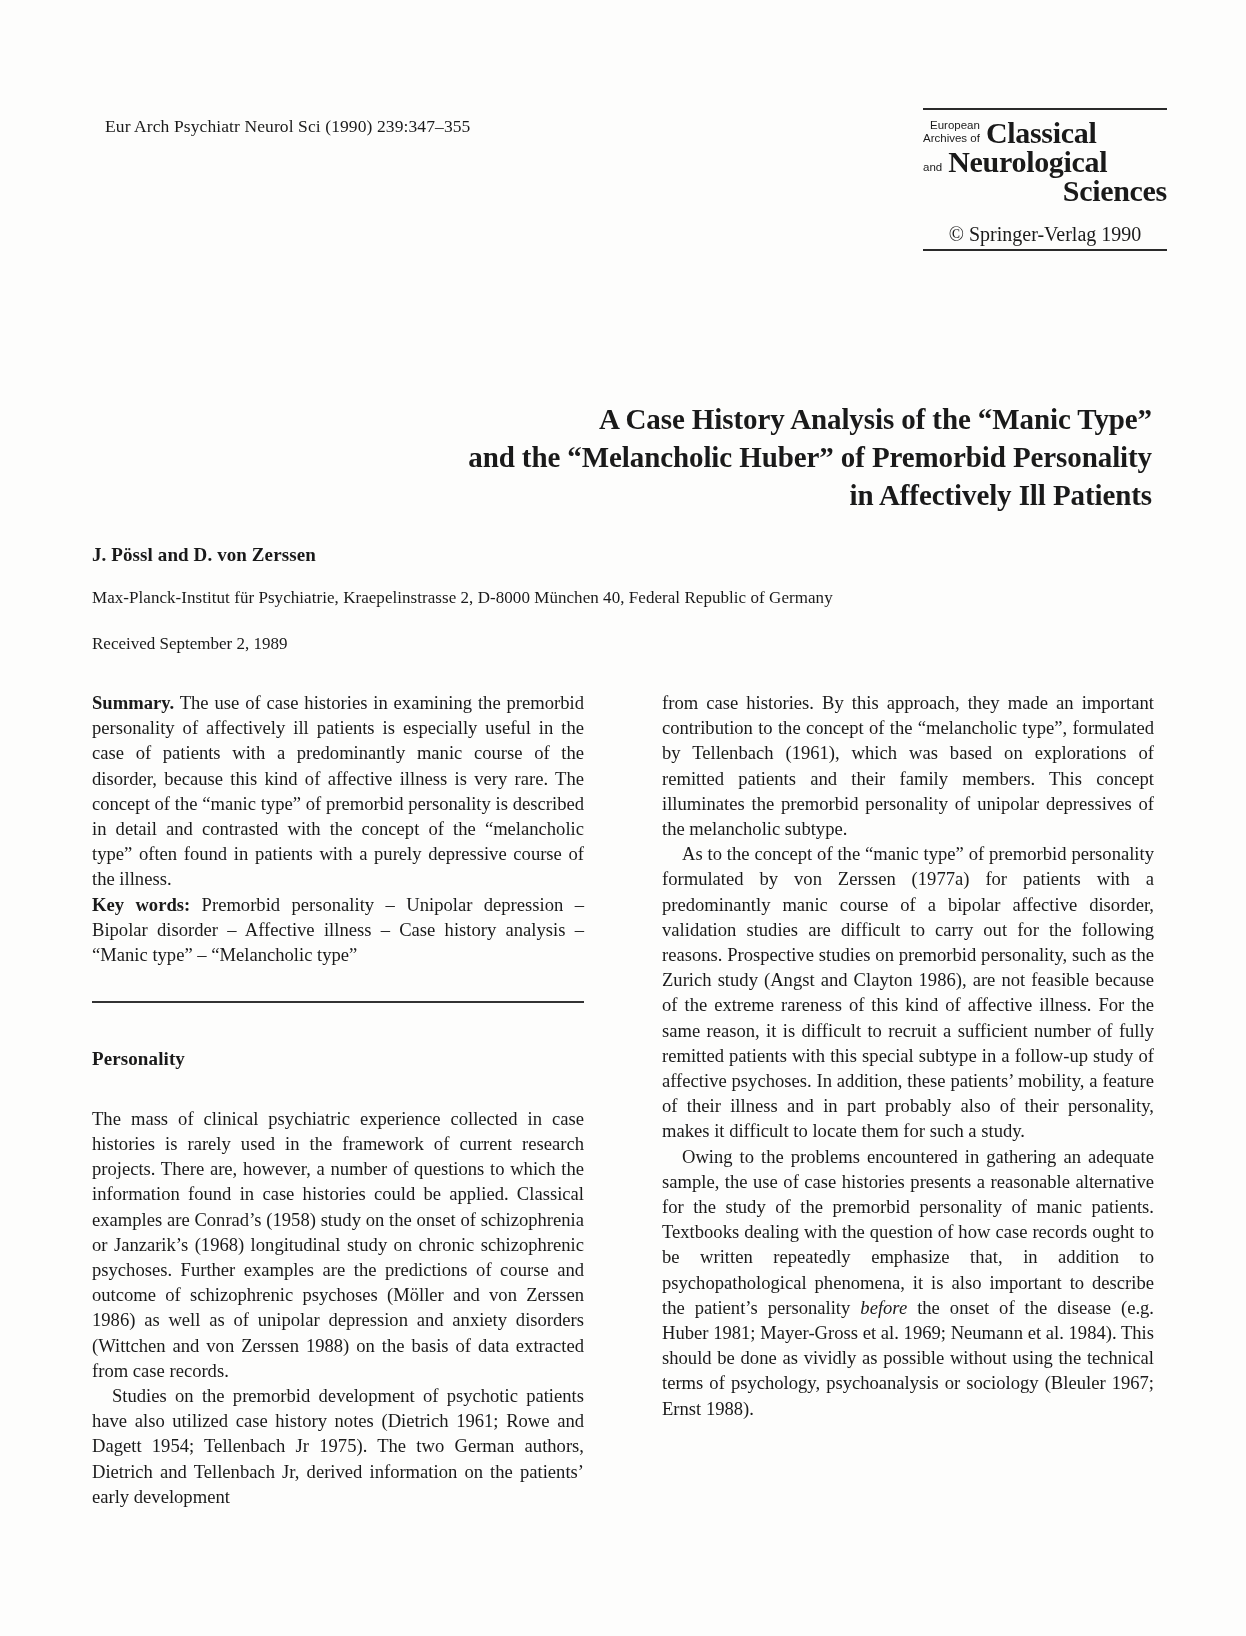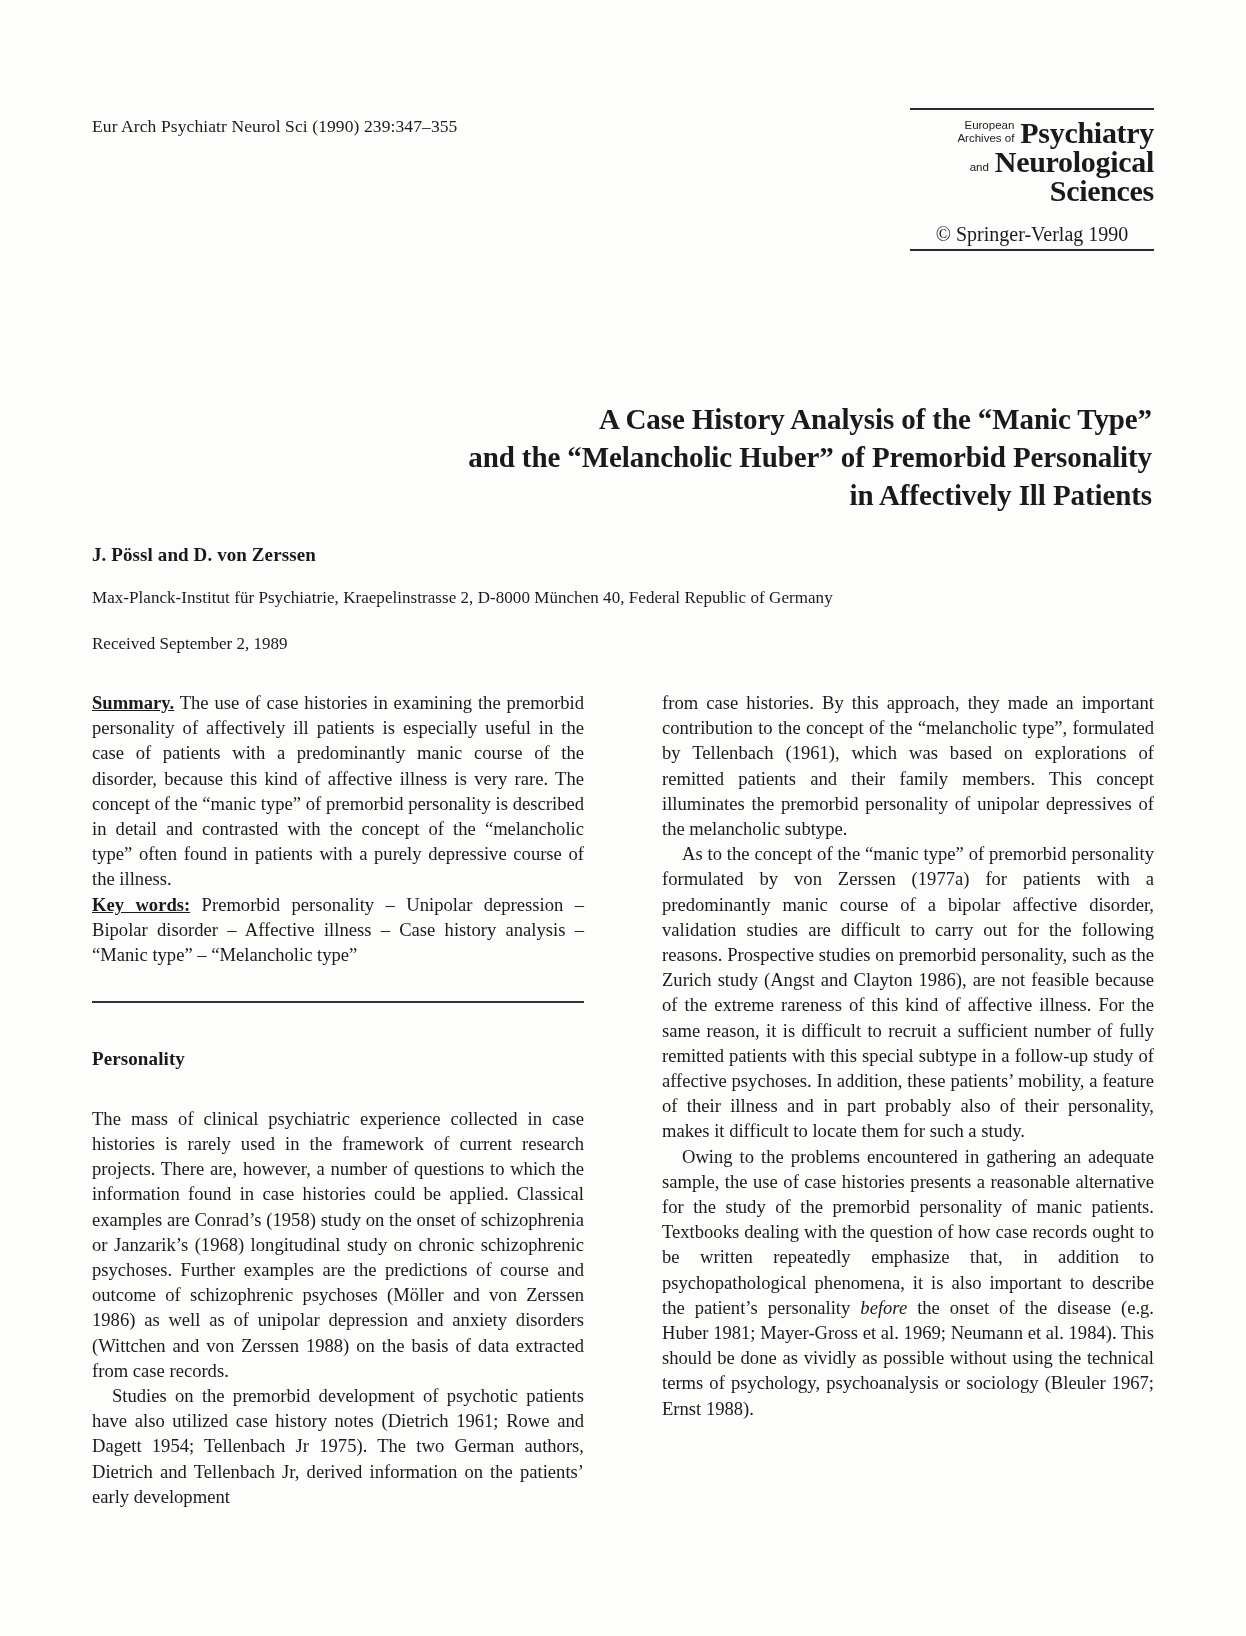--- a/index.html
+++ b/index.html
@@ -19,21 +19,21 @@
     position: absolute;
     left: 0; top: 0;
     width: 1246px;
     height: 1636px;
     background: #fdfdfc;
   }
 
   
   .header {
     position: absolute;
-    left: 92px;
+    left: 105px;
     top: 108px;
     width: 1062px;
     height: 140px;
   }
   .journal-ref {
     position: absolute;
     left: 0;
     top: 8px;
     font-size: 17.5px;
     letter-spacing: 0.1px;
@@ -50,21 +50,21 @@
     height: 2px;
     background: #2a2a2a;
     width: 100%;
   }
   .masthead-rule.bottom {
     margin-top: 3px;
   }
   .mast-row {
     display: flex;
     align-items: flex-end;
-    justify-content: flex-end;
+    justify-content: flex-start;
     gap: 6px;
   }
   .mast-row.r1 { margin-top: 7px; }
   .mast-small {
     font-family: "Liberation Sans", "DejaVu Sans", sans-serif;
     font-size: 11.5px;
     line-height: 12.5px;
     text-align: right;
     color: #1a1a1a;
     padding-bottom: 4px;
@@ -144,21 +144,20 @@
     hyphens: none;
   }
   p.body + p.body {
     text-indent: 20px;
   }
   p.body.noindent + p.body.noindent {
     text-indent: 0;
   }
   .lead {
     font-weight: bold;
-    text-decoration: underline;
   }
   .kw-block {
     margin-top: 25px;
   }
   .abstract-rule {
     margin-top: 34px;
     height: 1.6px;
     background: #333;
     width: 100%;
   }
@@ -203,21 +202,21 @@
     <div class="journal-ref">Eur Arch Psychiatr Neurol Sci (1990) 239:347–355</div>
 
     <div class="masthead">
       <div class="masthead-rule"></div>
 
       <div class="mast-row r1">
         <div class="mast-small">
           <div>European</div>
           <div>Archives of</div>
         </div>
-        <div class="mast-big">Psychiatry</div>
+        <div class="mast-big">Classical</div>
       </div>
 
       <div class="mast-row r2">
         <div class="mast-small">and</div>
         <div class="mast-big">Neurological</div>
       </div>
 
       <div class="mast-row r3">
         <div class="mast-big">Sciences</div>
       </div>

